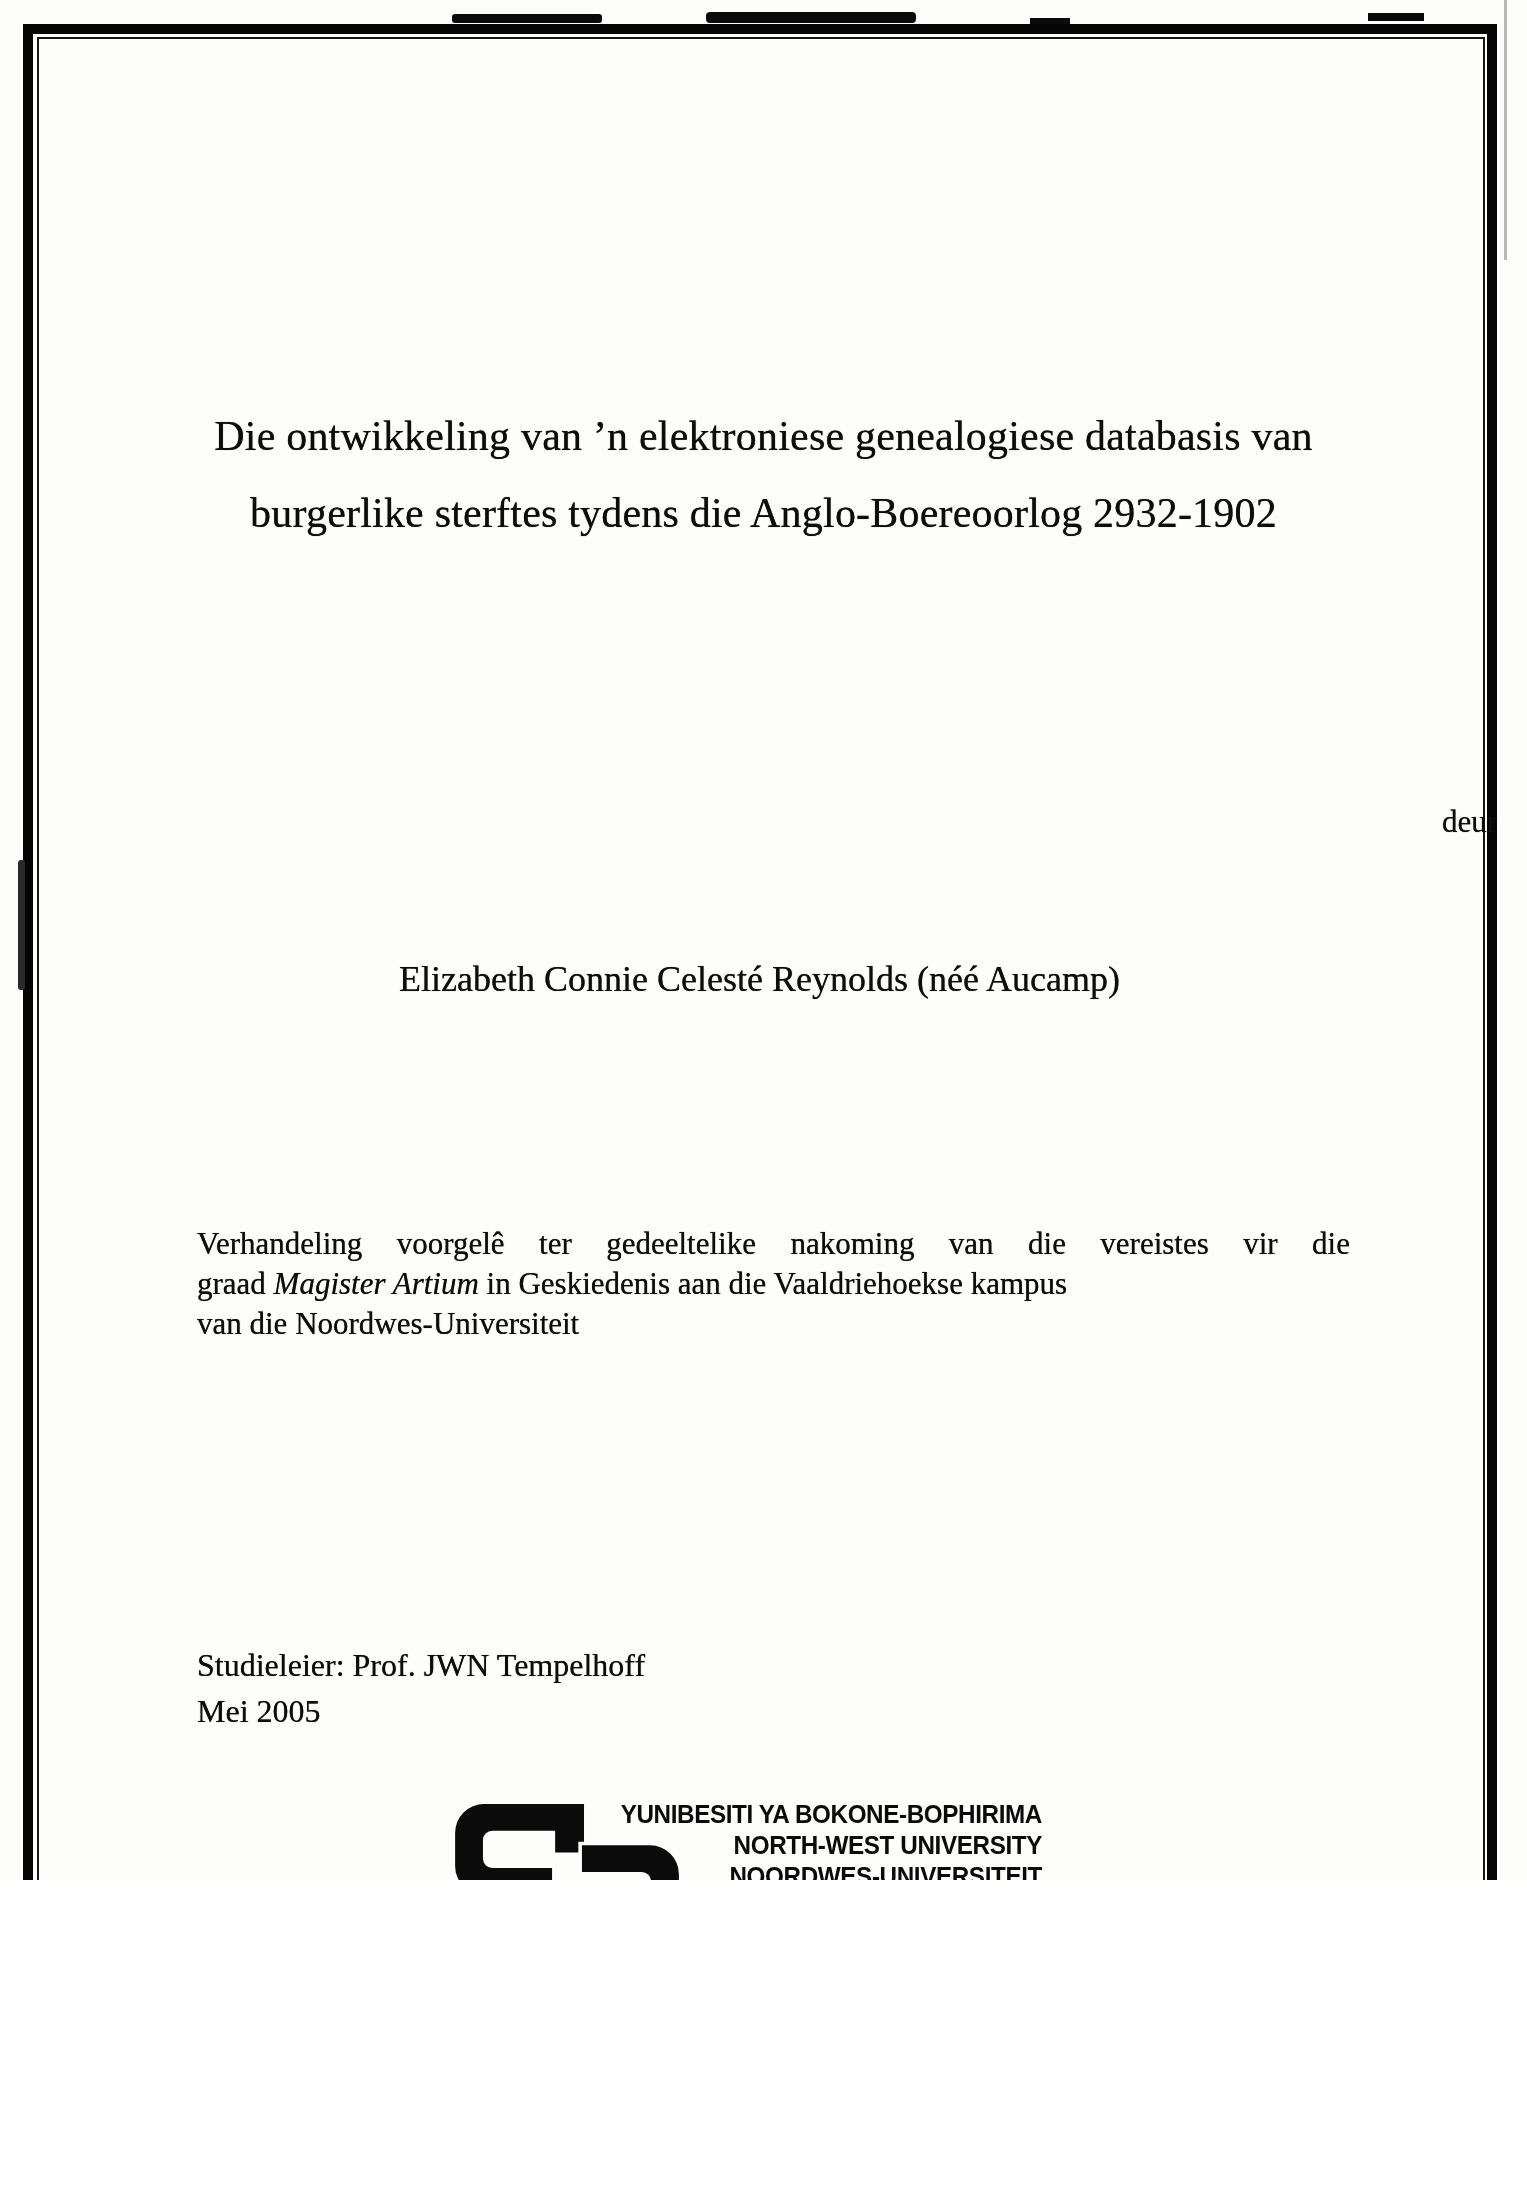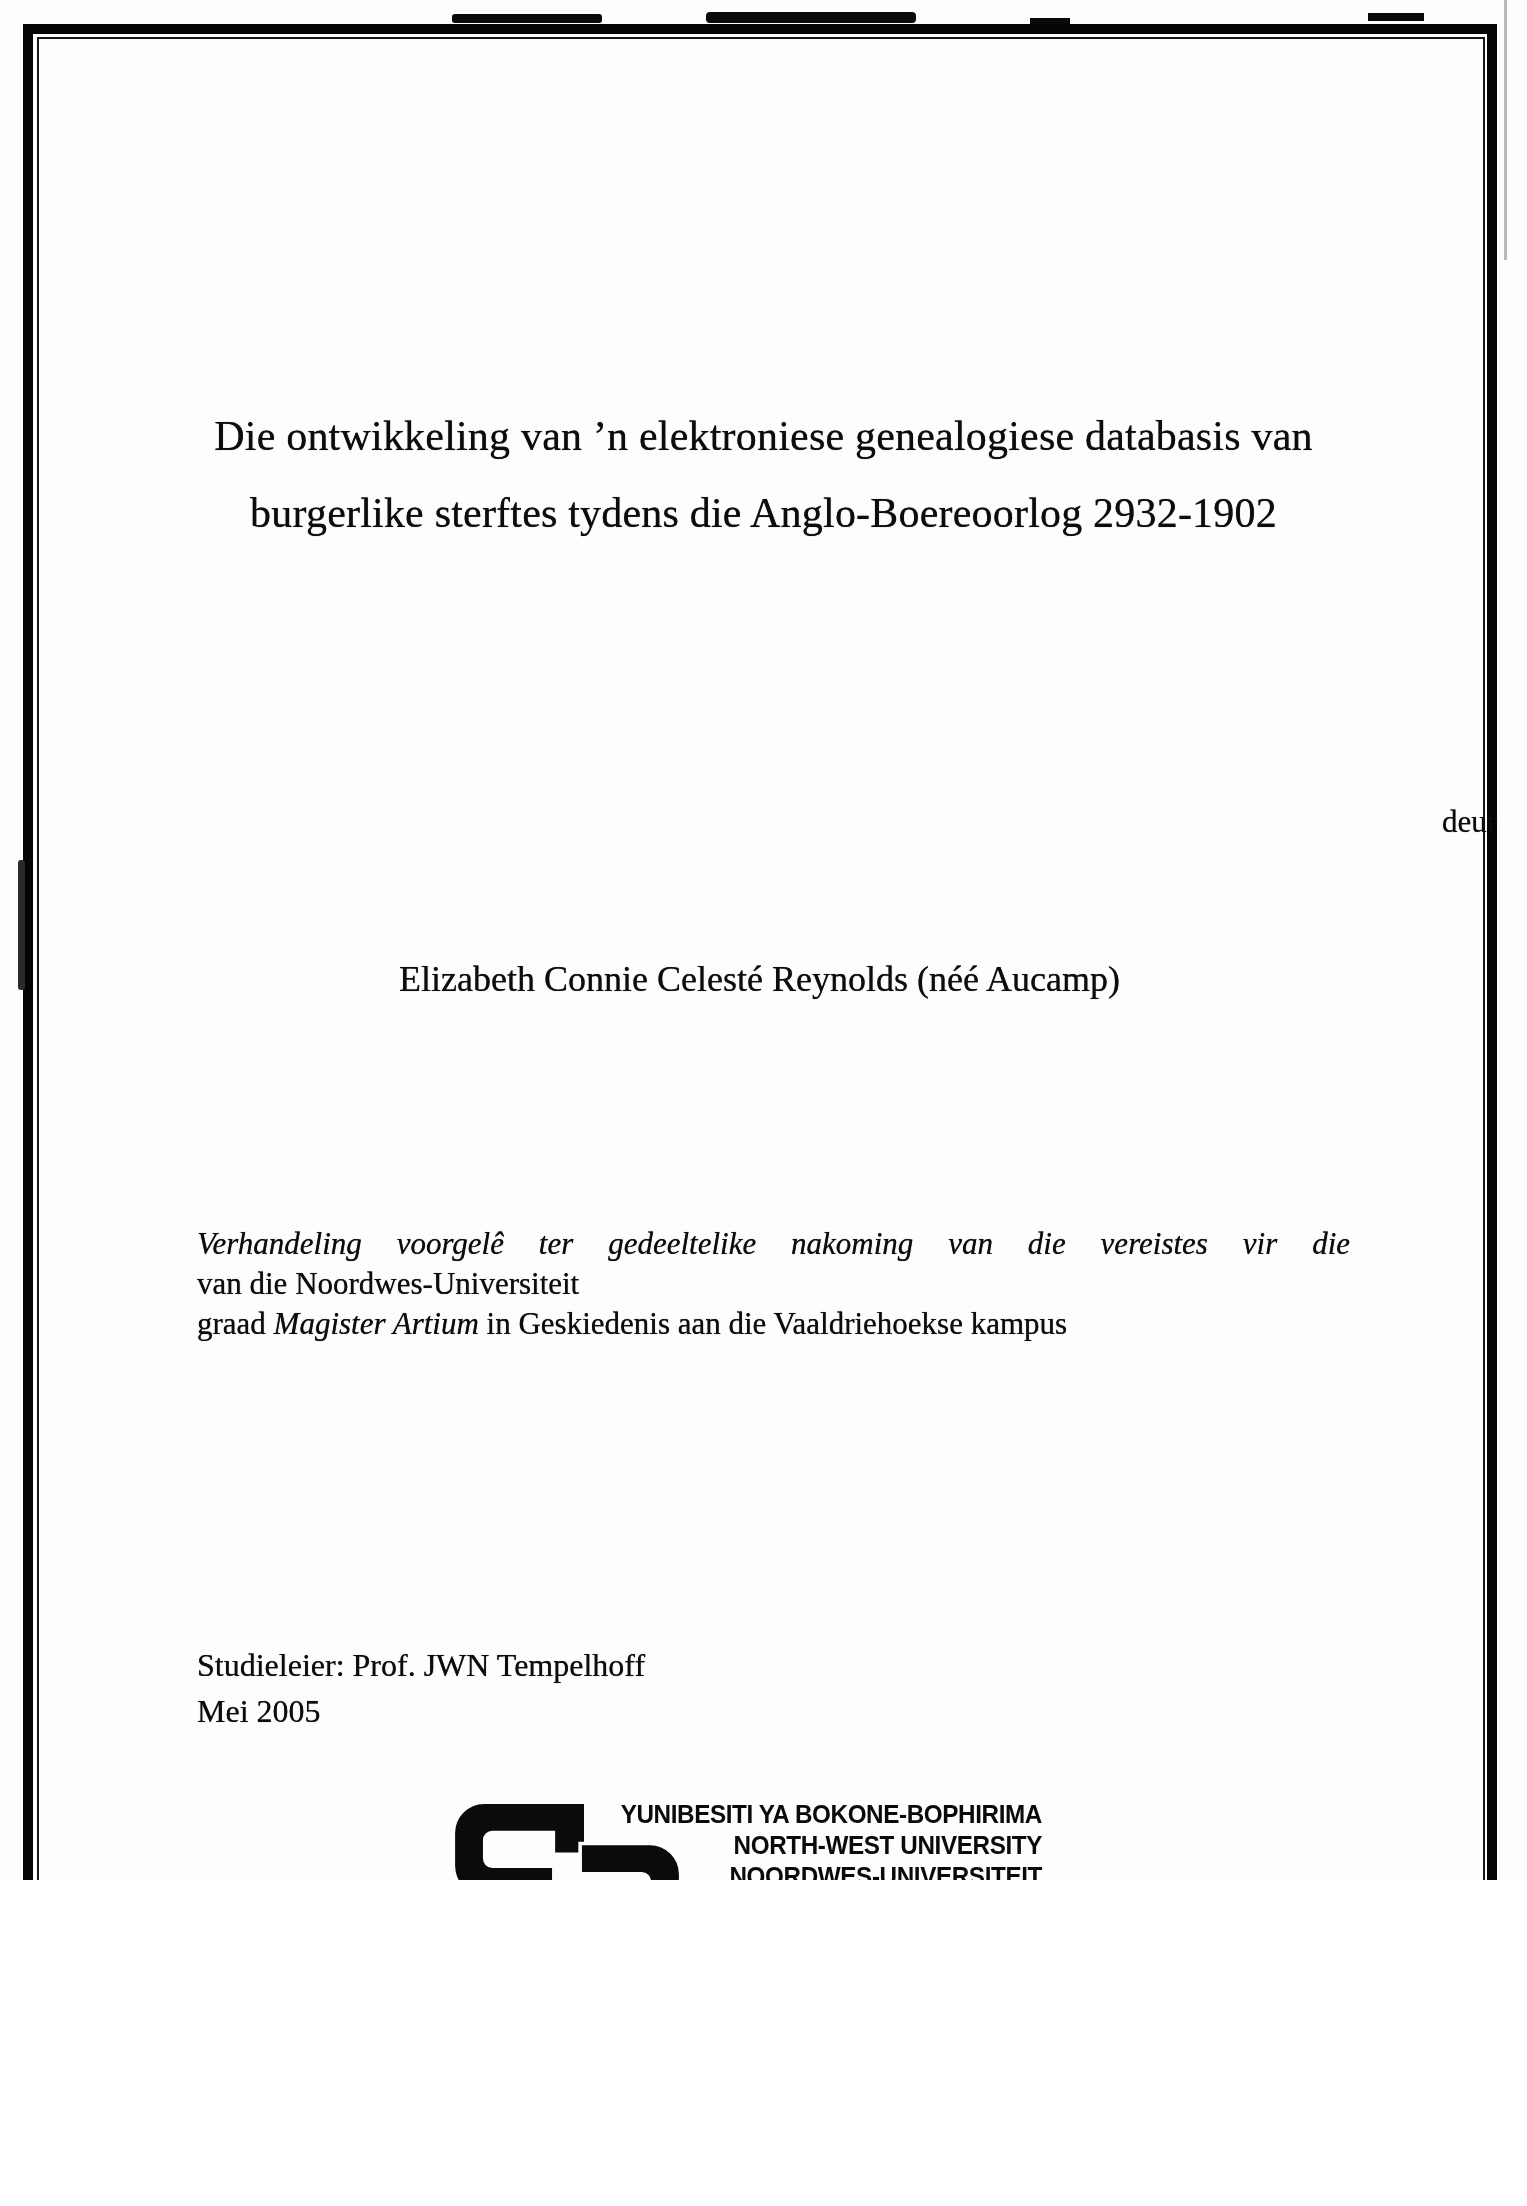--- a/index.html
+++ b/index.html
@@ -52,21 +52,20 @@
   .degree {
     position: absolute;
     left: 197px; top: 1224px;
     width: 1153px;
     font-size: 31px;
     line-height: 40px;
   }
   .degree .justified {
     text-align: justify;
     text-align-last: justify;
-    font-style: italic;
   }
   .degree .it { font-style: italic; }
   .supervisor {
     position: absolute;
     left: 197px; top: 1642px;
     font-size: 32px;
     line-height: 46px;
   }
   .logo-mark {
     position: absolute;
@@ -116,22 +115,22 @@
     <div>Die ontwikkeling van ’n elektroniese genealogiese databasis van</div>
     <div>burgerlike sterftes tydens die Anglo-Boereoorlog 2932-1902</div>
   </div>
 
   <div class="deur ink">deur</div>
 
   <div class="author ink">Elizabeth Connie Celesté Reynolds (néé Aucamp)</div>
 
   <div class="degree ink">
     <div class="justified">Verhandeling voorgelê ter gedeeltelike nakoming van die vereistes vir die</div>
+    <div><span>graad </span><span class="it">Magister Artium</span><span> in Geskiedenis aan die Vaaldriehoekse kampus</span></div>
     <div>van die Noordwes-Universiteit</div>
-    <div><span>graad </span><span class="it">Magister Artium</span><span> in Geskiedenis aan die Vaaldriehoekse kampus</span></div>
   </div>
 
   <div class="supervisor ink">
     <div>Studieleier: Prof. JWN Tempelhoff</div>
     <div>Mei 2005</div>
   </div>
 
   <svg class="logo-mark" viewBox="0 0 217 128" xmlns="http://www.w3.org/2000/svg" aria-hidden="true">
     <defs>
       <path id="clink" d="M 28 0

